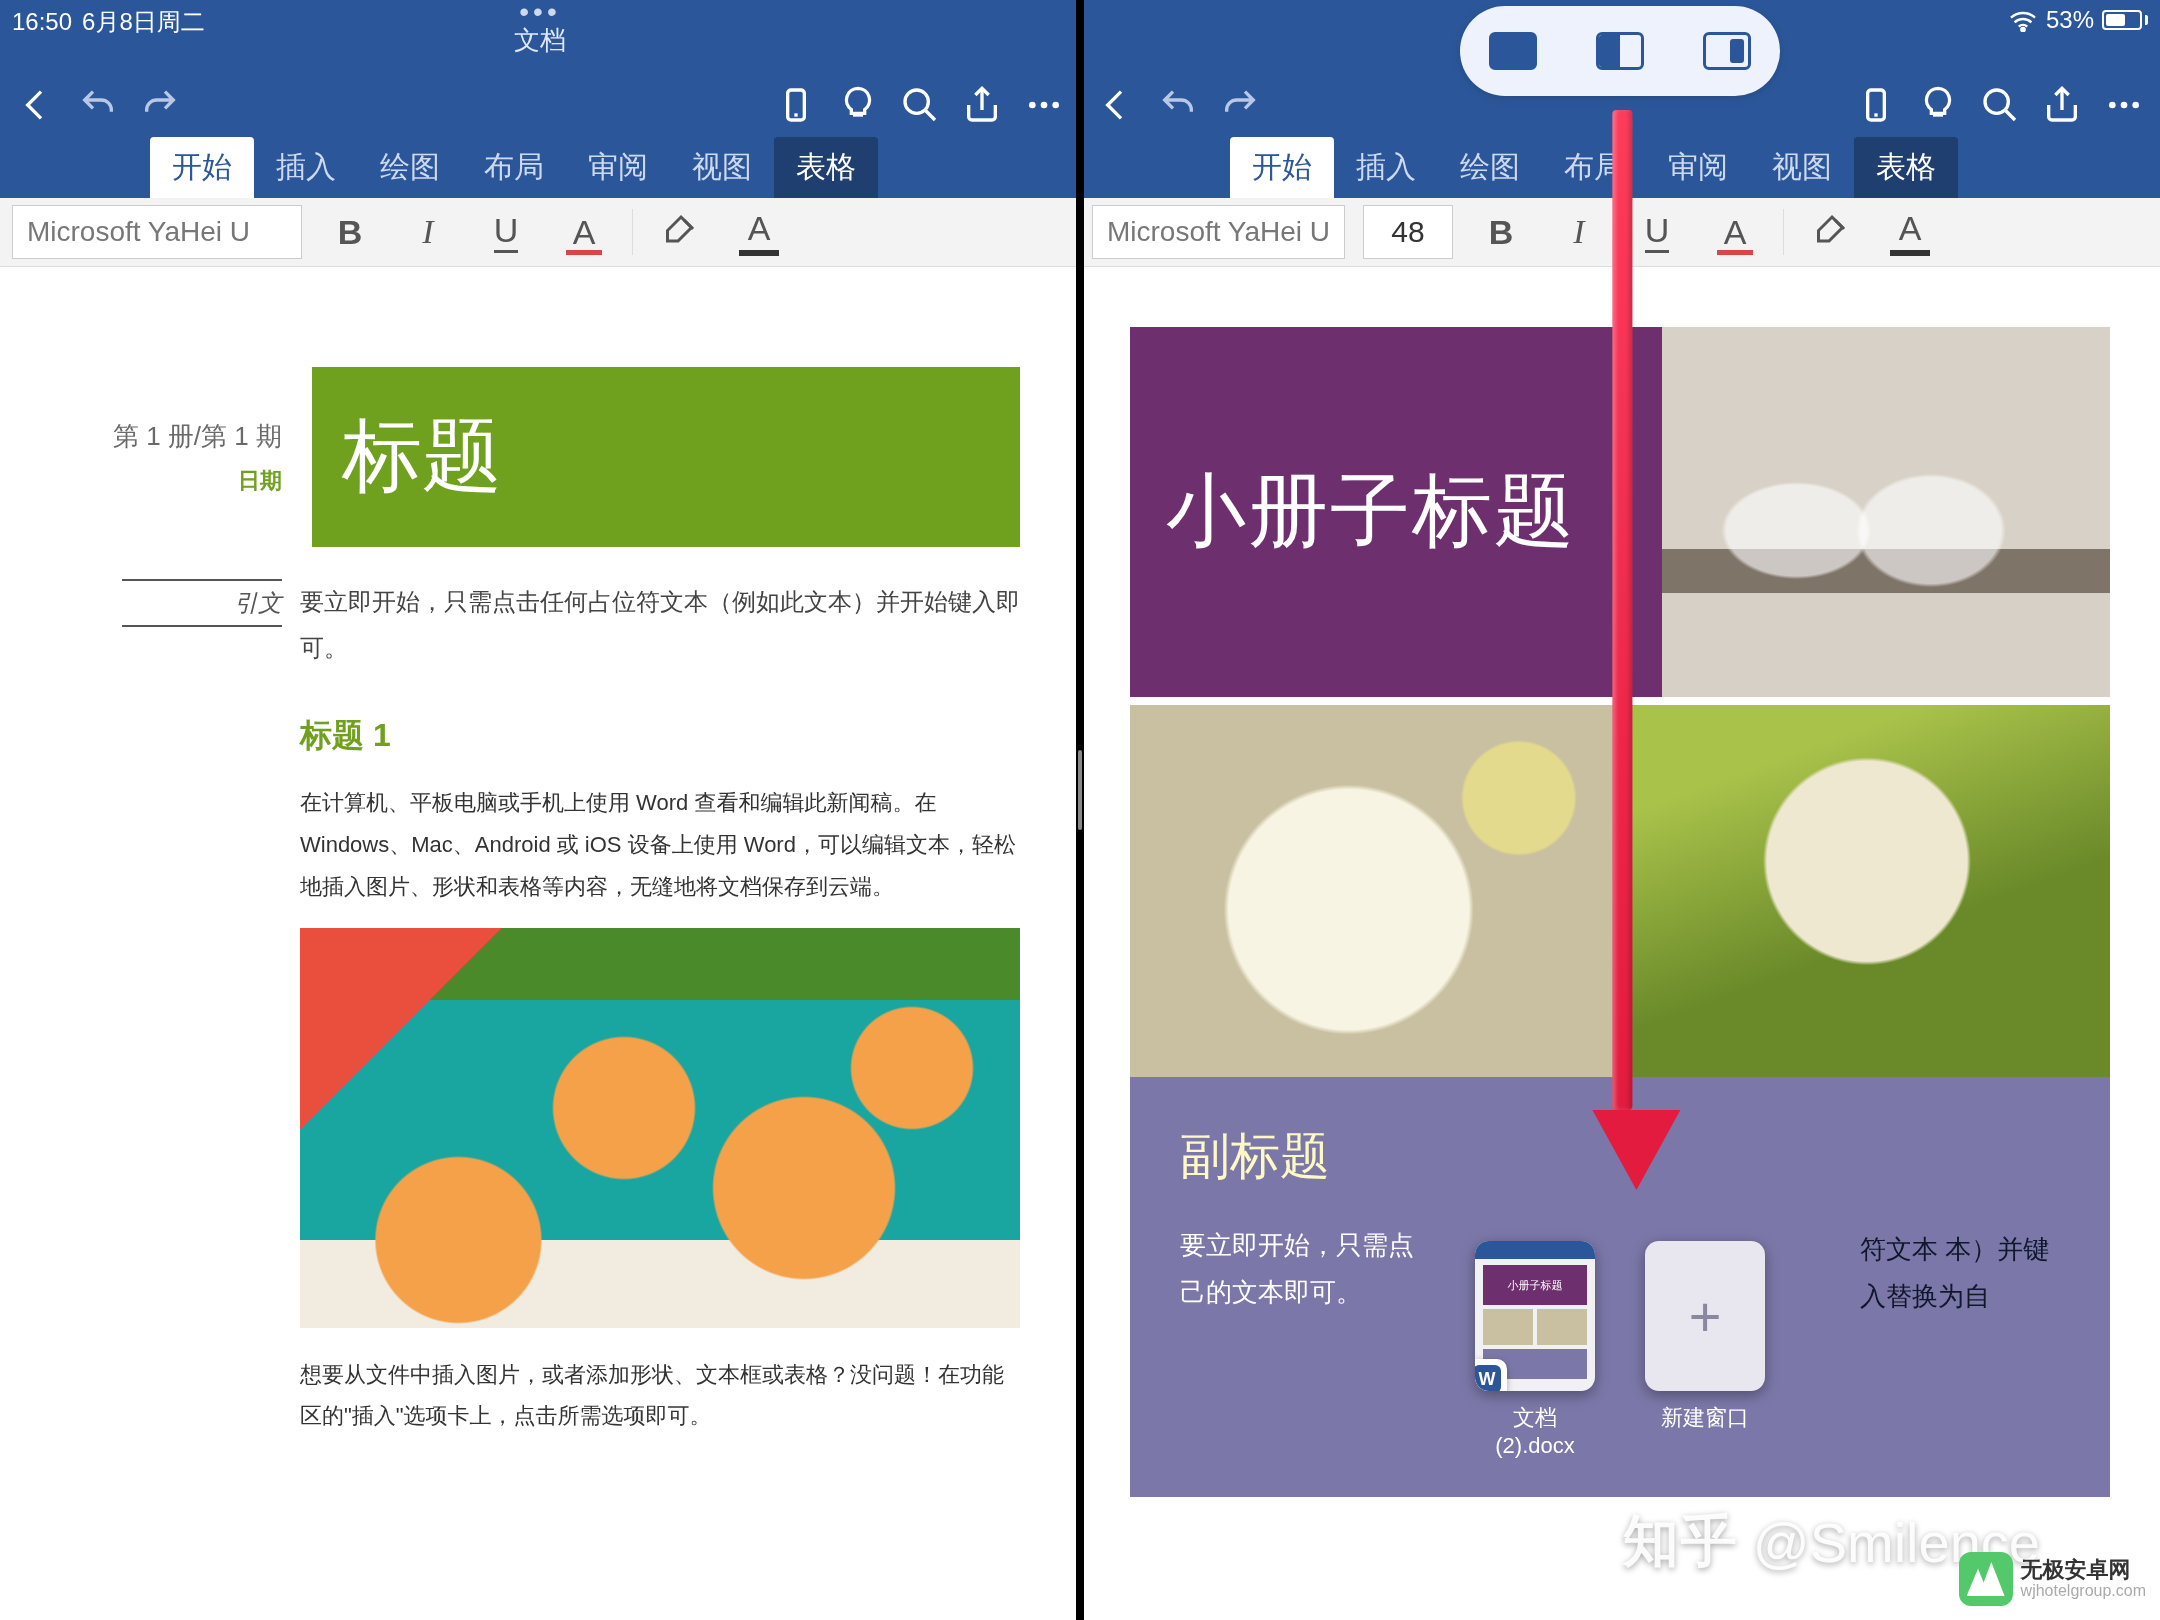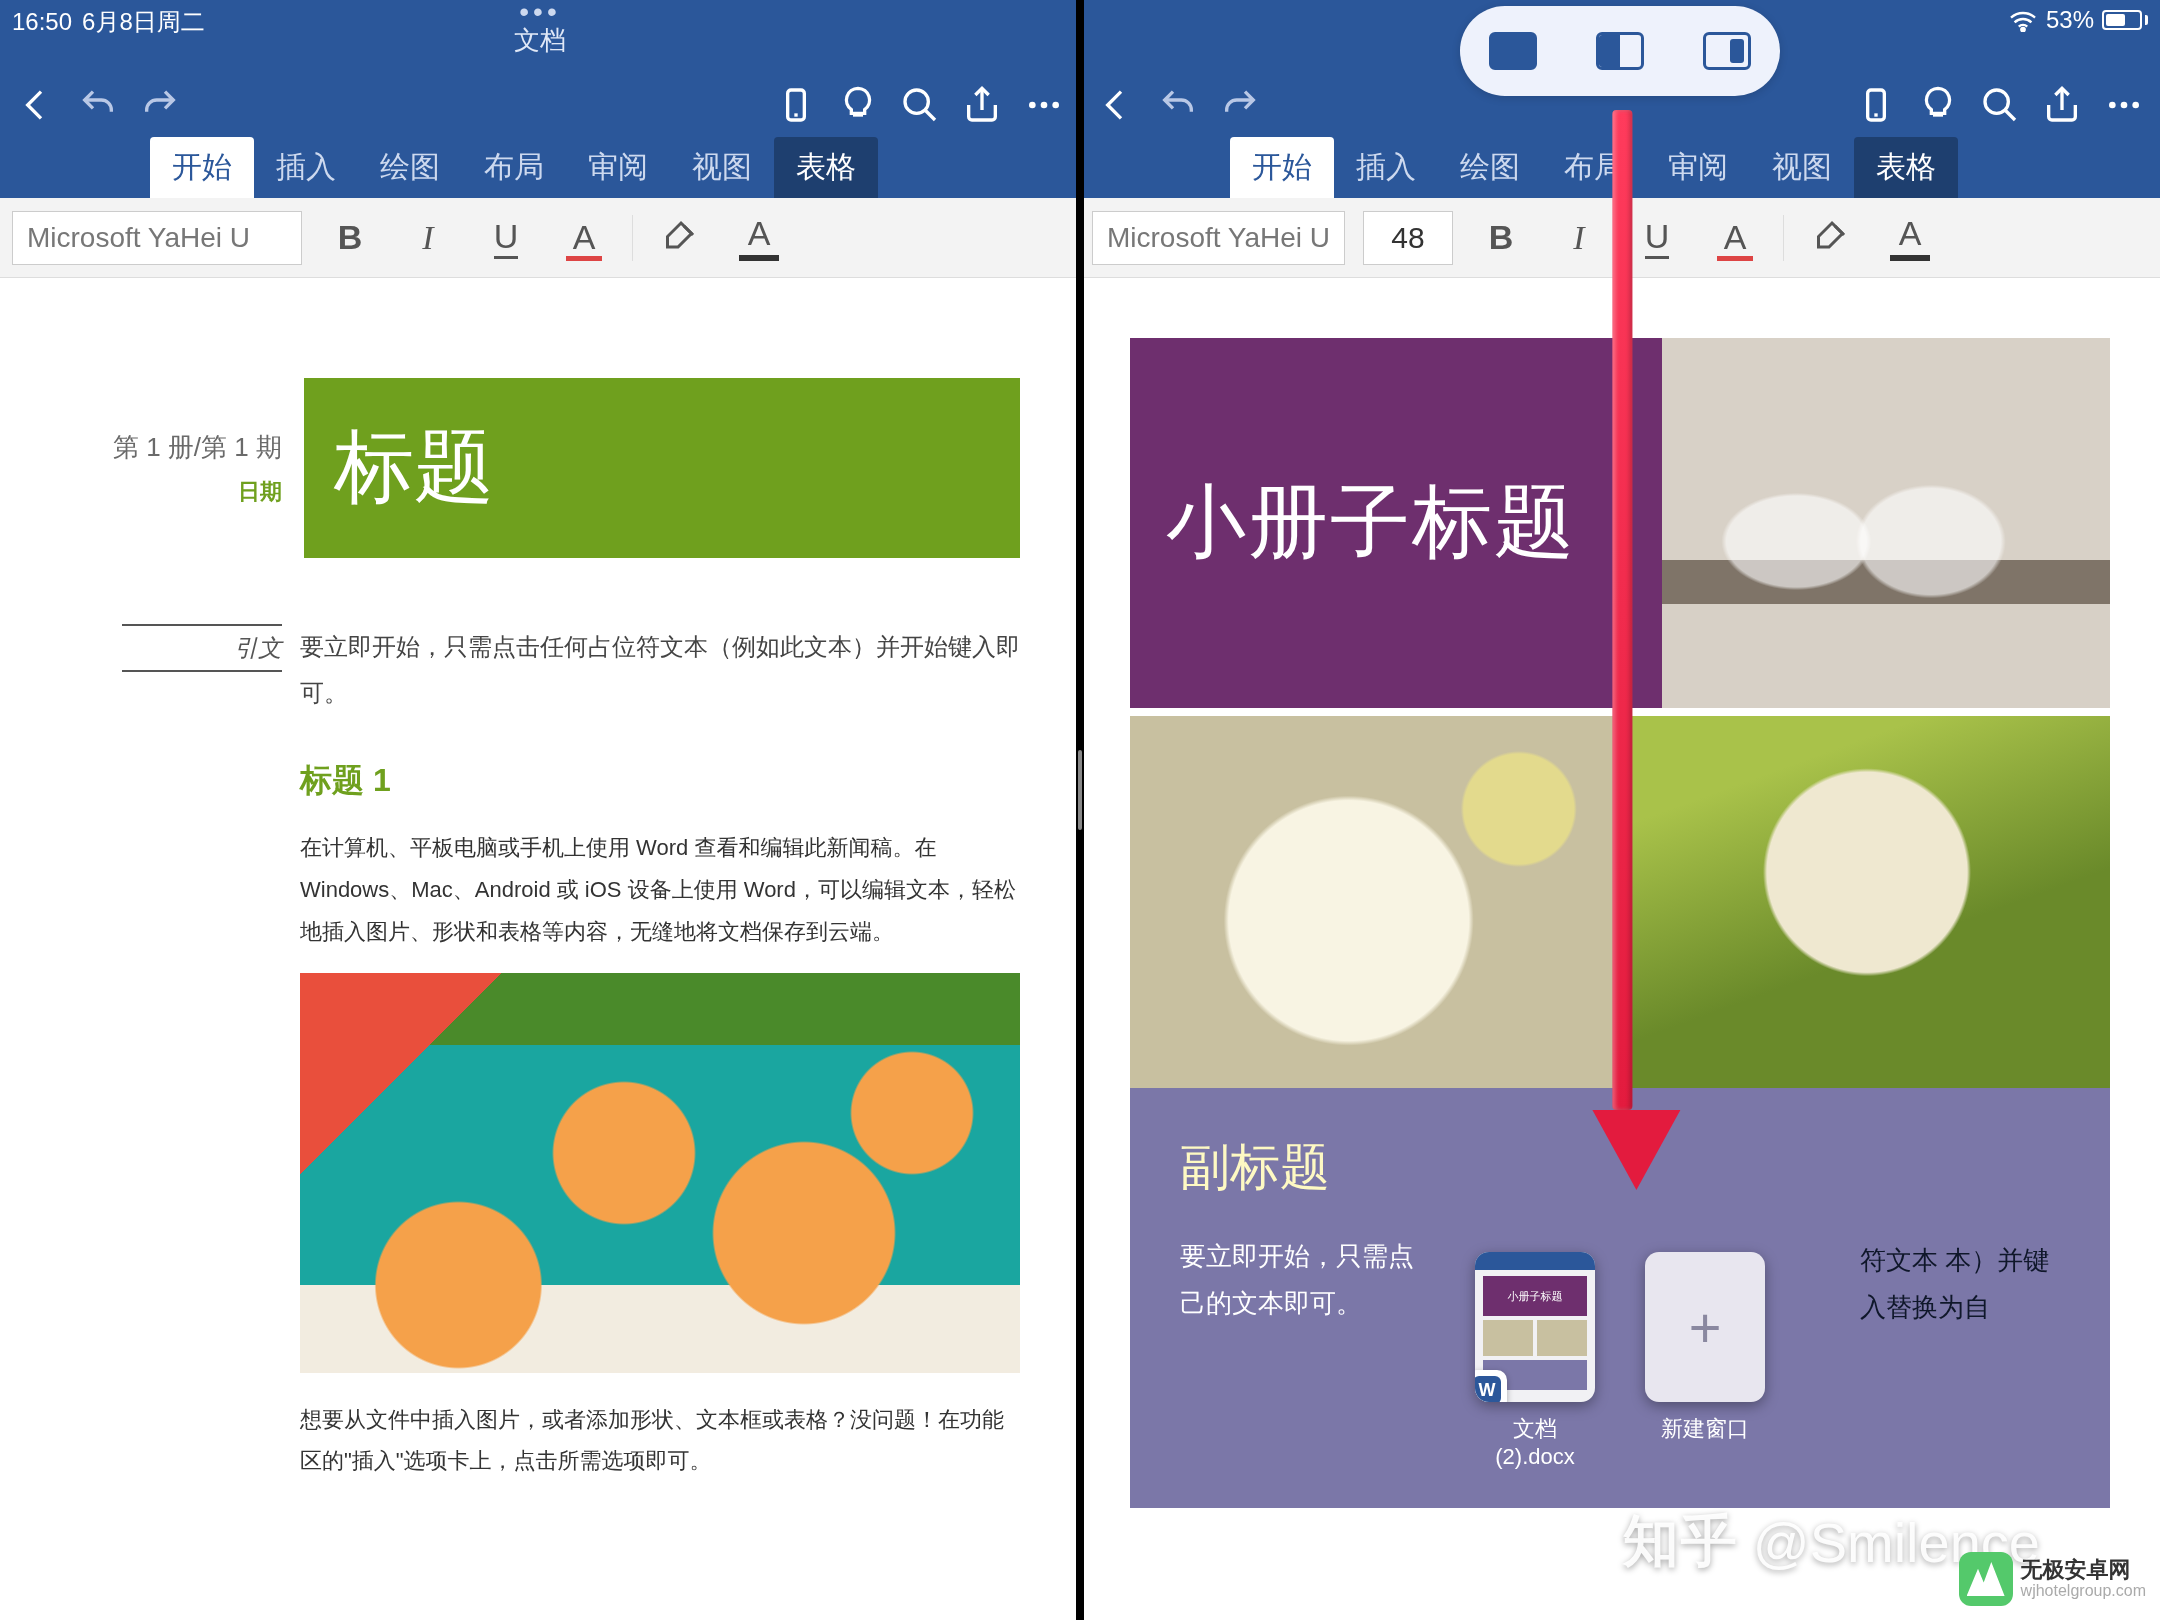--- a/index.html
+++ b/index.html
@@ -74,21 +74,21 @@
   .ribbon-tab.active {
     background:#fff; color:#2b579a; font-weight:500;
     border-radius: 4px 4px 0 0;
   }
   .ribbon-tab.dark-active {
     background:#1e3f6f; color:#fff;
     border-radius: 4px 4px 0 0;
   }
   
   .fmt-bar {
-    height: 80px;
+    height: 69px;
     background:#f3f3f3;
     border-bottom:1px solid #ddd;
     display:flex; align-items:center;
     padding: 0 12px;
     gap: 18px;
   }
   .font-select {
     height:54px; min-width:290px;
     border:1px solid #ccc; background:#fff;
     padding:0 14px; font-size:28px; color:#777;
@@ -113,21 +113,21 @@
   .font-color-btn { display:flex; flex-direction:column; align-items:center; gap:2px;}
   .font-color-btn .sw { width:40px; height:6px; background:#333;}
   
   .doc-area {
     flex:1; overflow:hidden; background:#fff; position:relative;
   }
   .page {
     width: 100%; padding: 80px 60px 40px;
   }
   
-  .left-doc .header-row { display:flex; align-items:stretch; gap:4px; margin-bottom:66px; margin-top:20px;}
+  .left-doc .header-row { display:flex; align-items:stretch; gap:12px; margin-bottom:32px; margin-top:20px;}
   .left-doc .meta-col {
     width: 240px; padding-right:18px;
     display:flex; flex-direction:column; justify-content:center; align-items:flex-end;
   }
   .left-doc .meta-col .issue { font-size:26px; color:#6a6a6a; margin-bottom:12px;}
   .left-doc .meta-col .date { font-size:22px; color:#6fa01e; font-weight:600;}
   .left-doc .title-block {
     flex:1; background:#6fa01e;
     height: 180px;
     display:flex; align-items:center;

